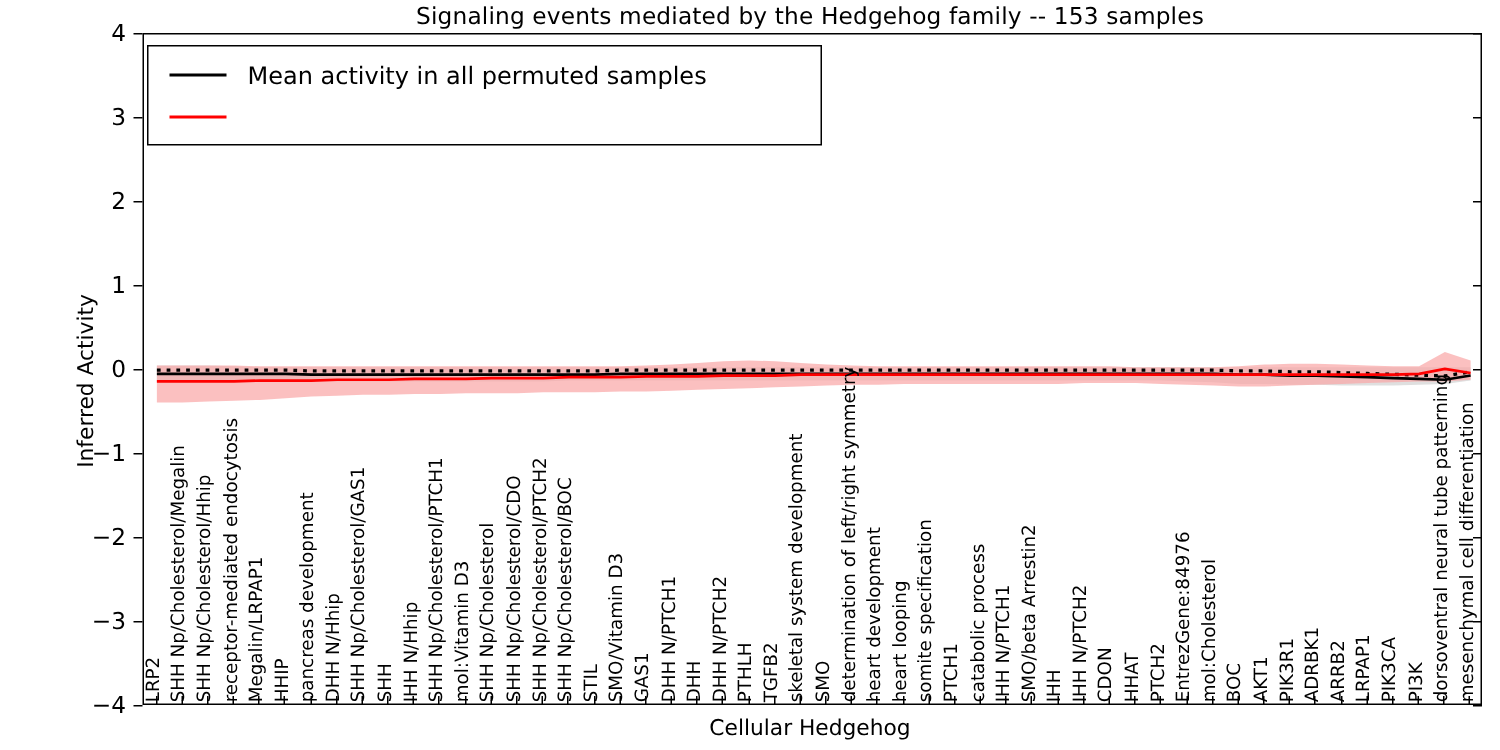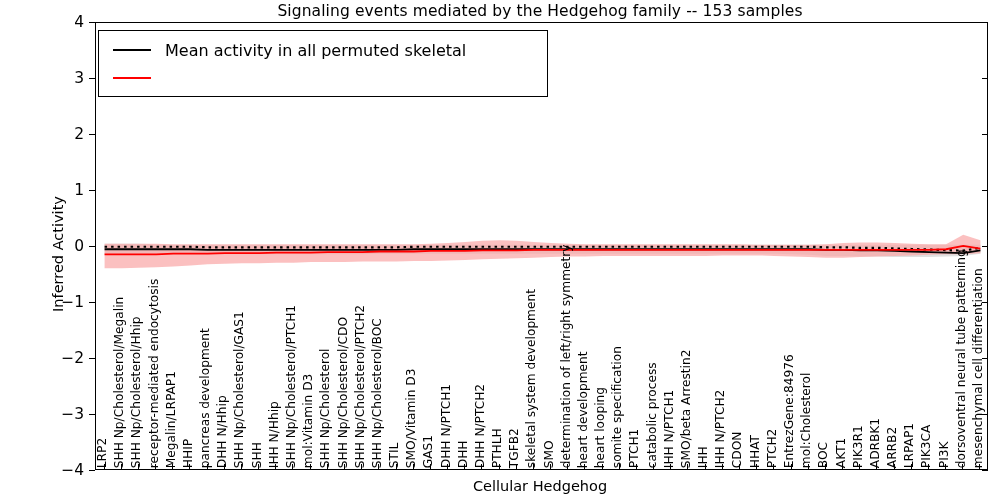--- a/index.html
+++ b/index.html
@@ -313,20 +313,20 @@
       <div class="xtick-mark" style="left: 939.413px;"></div>
       <div class="xtick-text" style="left: 943.913px; bottom: 32px;">mesenchymal cell differentiation</div>
     </div>
 
   <div id="ylabel">Inferred Activity</div>
   <div id="xlabel">Cellular Hedgehog</div>
 
   <div id="legend">
     <div class="legend-row">
       <span class="legend-swatch" style="border-top:2px solid #000000;"></span>
-      <span class="legend-text">Mean activity in all permuted skeletal</span>
+      <span class="legend-text">Mean activity in all permuted samples</span>
     </div>
     <div class="legend-row">
       <span class="legend-swatch" style="border-top:2px solid #ff0000;"></span>
     </div>
   </div>
 
 </div>
 
 </body></html>

